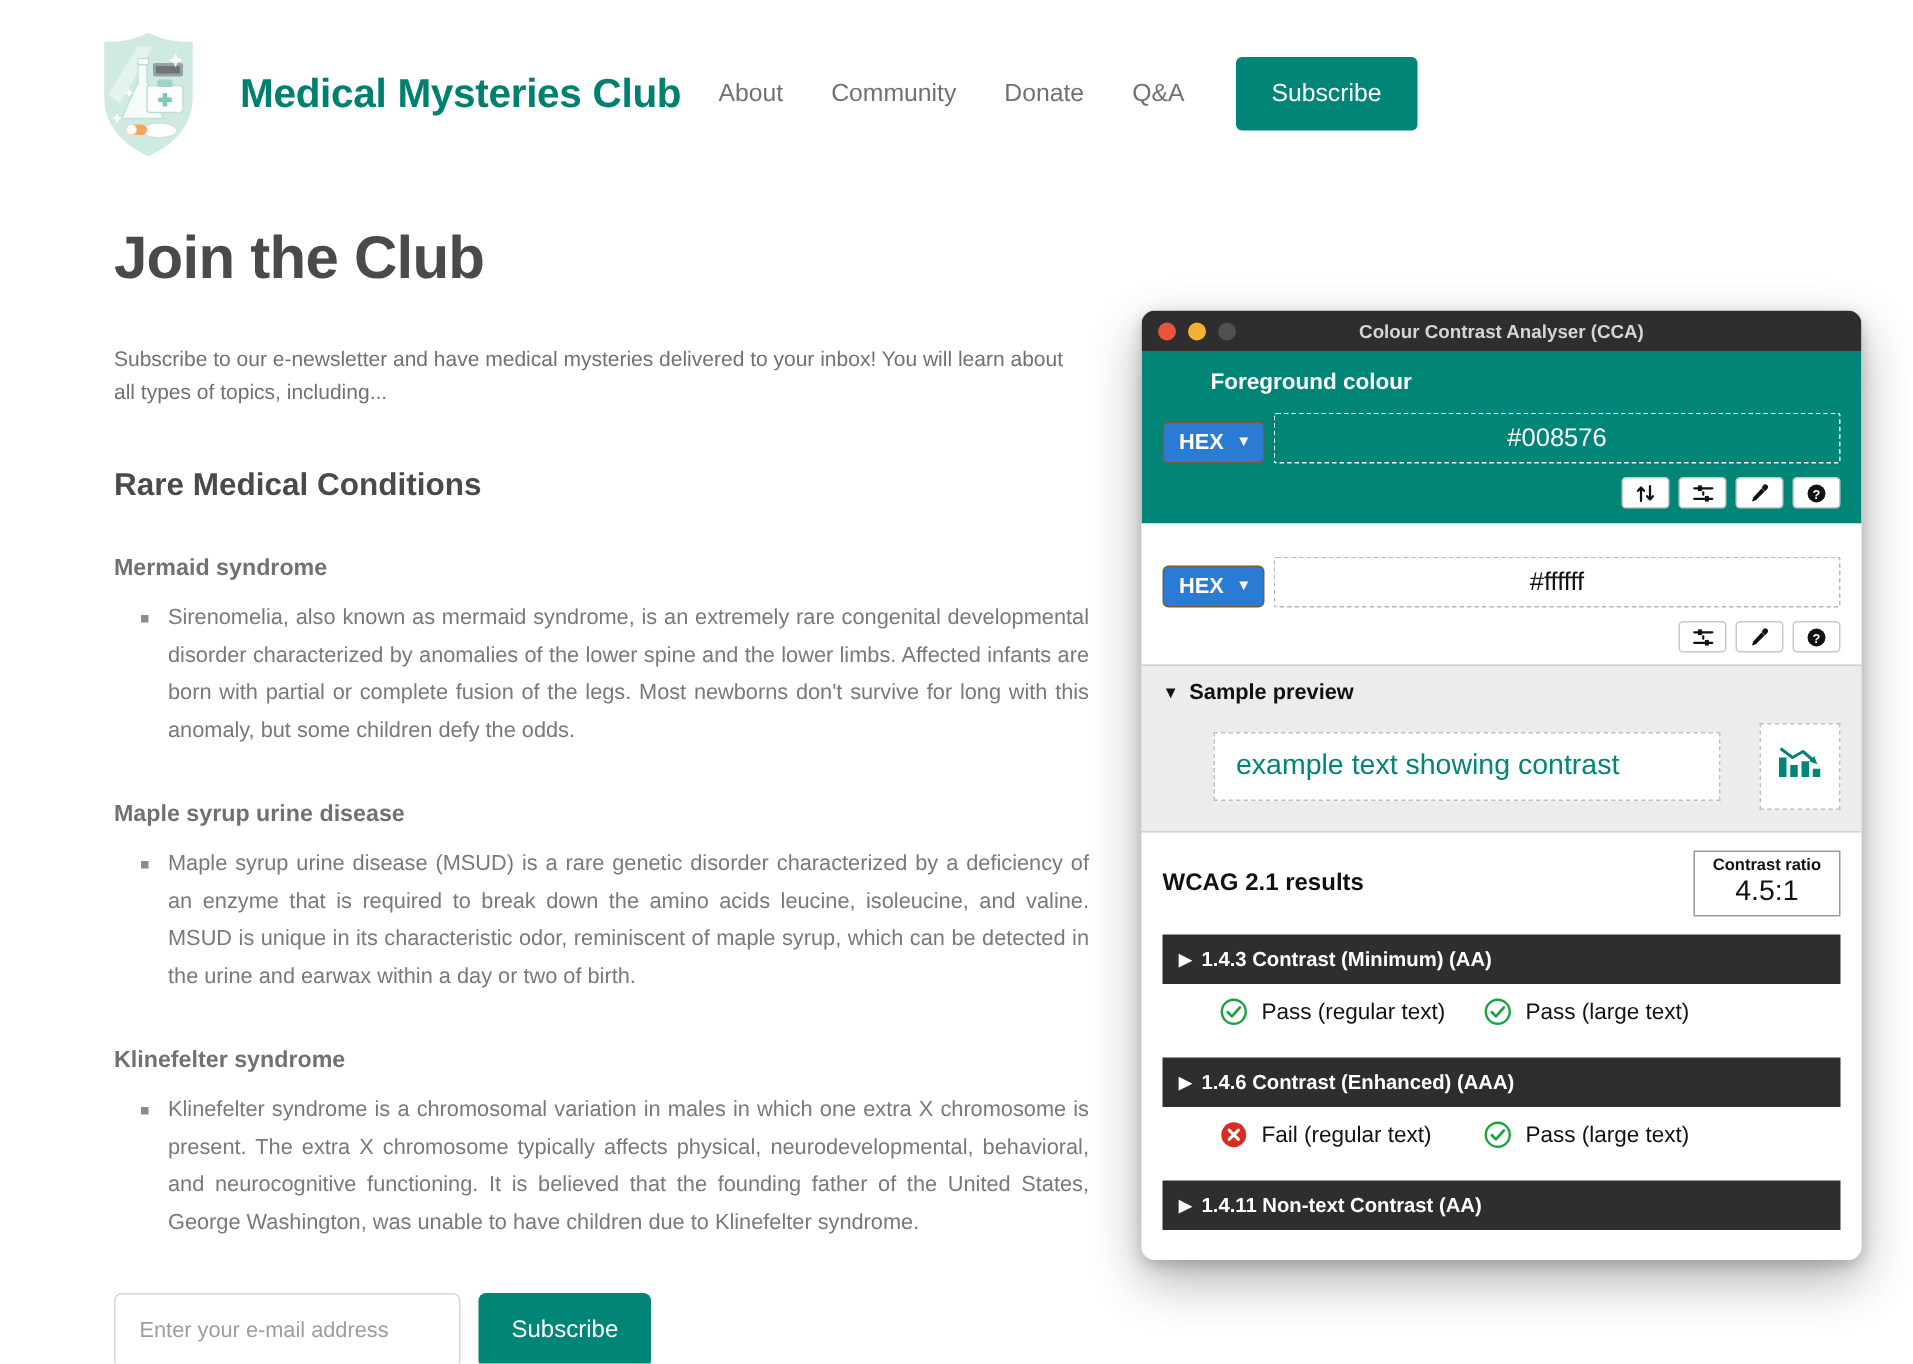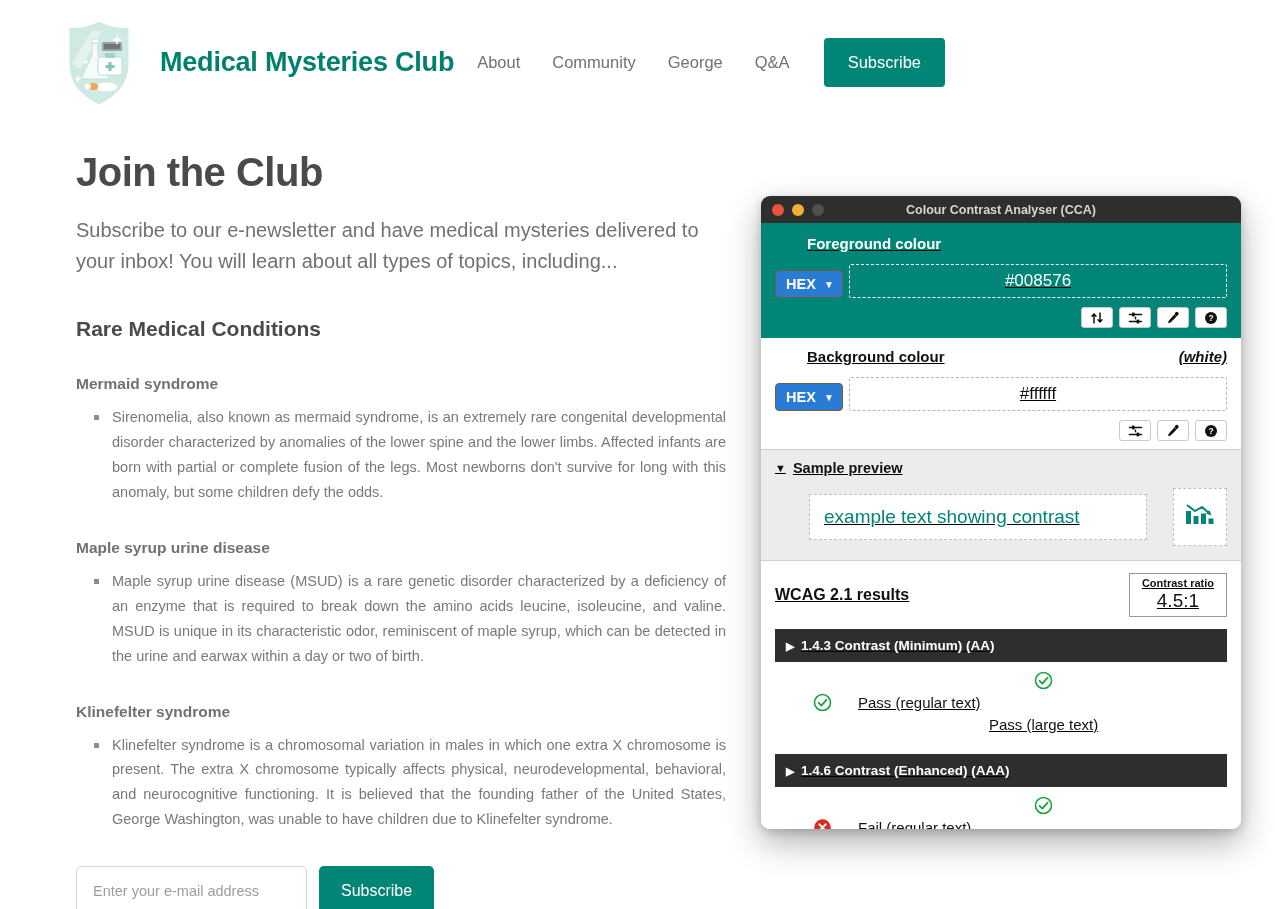--- a/index.html
+++ b/index.html
@@ -33,21 +33,21 @@
     background: #008576; color: #ffffff;
     font-size: 16.5px; border: none; border-radius: 4px;
     padding: 15px 24px; cursor: pointer;
     font-family: "Liberation Sans", sans-serif;
   }
 
   
   .content { position: absolute; left: 76px; top: 150px; width: 650px; }
   .h1 { font-size: 40px; font-weight: bold; color: #4a4a4a; letter-spacing: -0.5px; }
   .intro {
-    margin-top: 20px; font-size: 20px; line-height: 1.55; color: #6e7275;
+    margin-top: 34px; font-size: 14px; line-height: 1.55; color: #6e7275;
     max-width: 640px;
   }
   .h2 { margin-top: 40px; font-size: 21px; font-weight: bold; color: #4a4a4a; }
   .h3 { margin-top: 34px; font-size: 15.5px; font-weight: bold; color: #6e7275; }
   ul.facts { margin-top: 12px; padding-left: 18px; list-style: none; }
   ul.facts li {
     position: relative; padding-left: 18px;
     font-size: 14.5px; line-height: 1.72; color: #77797c;
     text-align: justify;
   }
@@ -65,25 +65,24 @@
   }
   .email-input::placeholder { color: #9b9ea1; }
   .subscribe-btn {
     background: #008576; color: #fff; border: none; border-radius: 5px;
     padding: 0 22px; font-size: 16px; cursor: pointer; height: 50px;
     font-family: "Liberation Sans", sans-serif;
   }
 
   
   .cca {
-    position: absolute; left: 761px; top: 196px; width: 480px; height: 633px;
+    position: absolute; left: 761px; top: 207px; width: 480px; height: 633px;
     border-radius: 9px; overflow: hidden;
     background: #ffffff;
     box-shadow: 0 14px 34px rgba(0,0,0,0.30), 0 3px 10px rgba(0,0,0,0.18);
-    text-decoration: underline;
   }
   .cca-titlebar {
     height: 27px; background: #2e2e2e; position: relative;
     display: flex; align-items: center;
   }
   .traffic { display: flex; gap: 8px; margin-left: 11px; }
   .dot { width: 12px; height: 12px; border-radius: 50%; }
   .dot.red { background: #e8523f; }
   .dot.amber { background: #f2b035; }
   .dot.gray { background: #4f5052; }
@@ -158,23 +157,23 @@
 
   .criterion-bar {
     background: #2e2e2e; color: #ffffff; font-size: 13.5px; font-weight: bold;
     padding: 9px 10px 9px 26px; margin-top: 12px; position: relative;
     cursor: pointer;
   }
   .criterion-bar .tri-right {
     position: absolute; left: 11px; top: 50%; transform: translateY(-50%); font-size: 11px;
   }
   .result-line { display: flex; padding: 9px 0 9px 0; }
-  .result-item { display: flex; align-items: center; gap: 26px; font-size: 15px; color: #111; }
+  .result-item { display: flex; align-items: center; gap: 9px; font-size: 15px; color: #111; }
   .result-item.col1 { width: 214px; padding-left: 38px; }
-  .result-item.col2 { padding-left: 0; flex-direction: column; }
+  .result-item.col2 { padding-left: 0; }
   .mark { width: 19px; height: 19px; display: block; flex: none; }
 </style>
 </head>
 <body>
 
 <div class="page">
 
   <header class="site-header">
     <div class="brand">
       <span>
@@ -206,21 +205,21 @@
             </g>
           </g>
         </svg>
       </span>
       <span class="brand-title">Medical Mysteries Club</span>
     </div>
 
     <nav class="nav">
       <a class="nav-link" href="#">About</a>
       <a class="nav-link" href="#">Community</a>
-      <a class="nav-link" href="#">George</a>
+      <a class="nav-link" href="#">Donate</a>
       <a class="nav-link" href="#">Q&amp;A</a>
       <button class="nav-subscribe">Subscribe</button>
     </nav>
   </header>
 
   <main class="content">
     <h1 class="h1">Join the Club</h1>
     <p class="intro">Subscribe to our e-newsletter and have medical mysteries delivered to your inbox! You will learn about all types of topics, including...</p>
     <h2 class="h2">Rare Medical Conditions</h2>
 
@@ -293,24 +292,20 @@
         <button class="icon-btn">
           <svg width="14" height="14" viewBox="0 0 14 14" aria-hidden="true">
             <circle cx="7" cy="7" r="6" fill="#111"></circle>
             <text x="7" y="10.4" font-size="8.5" font-weight="bold" fill="#fff" text-anchor="middle" font-family="Liberation Sans, sans-serif">?</text>
           </svg>
         </button>
       </div>
     </div>
 
     <div class="bg-panel">
-      <div class="panel-head">
-        <span class="bg-label">Background colour</span>
-        <span class="white-note">(white)</span>
-      </div>
       <div class="color-row">
         <span class="select-wrap">
           <select class="hex-select">
             <option>HEX</option>
           </select>
           <span class="select-chevron">▼</span>
         </span>
         <div class="hex-field on-white">#ffffff</div>
       </div>
       <div class="icon-row">

